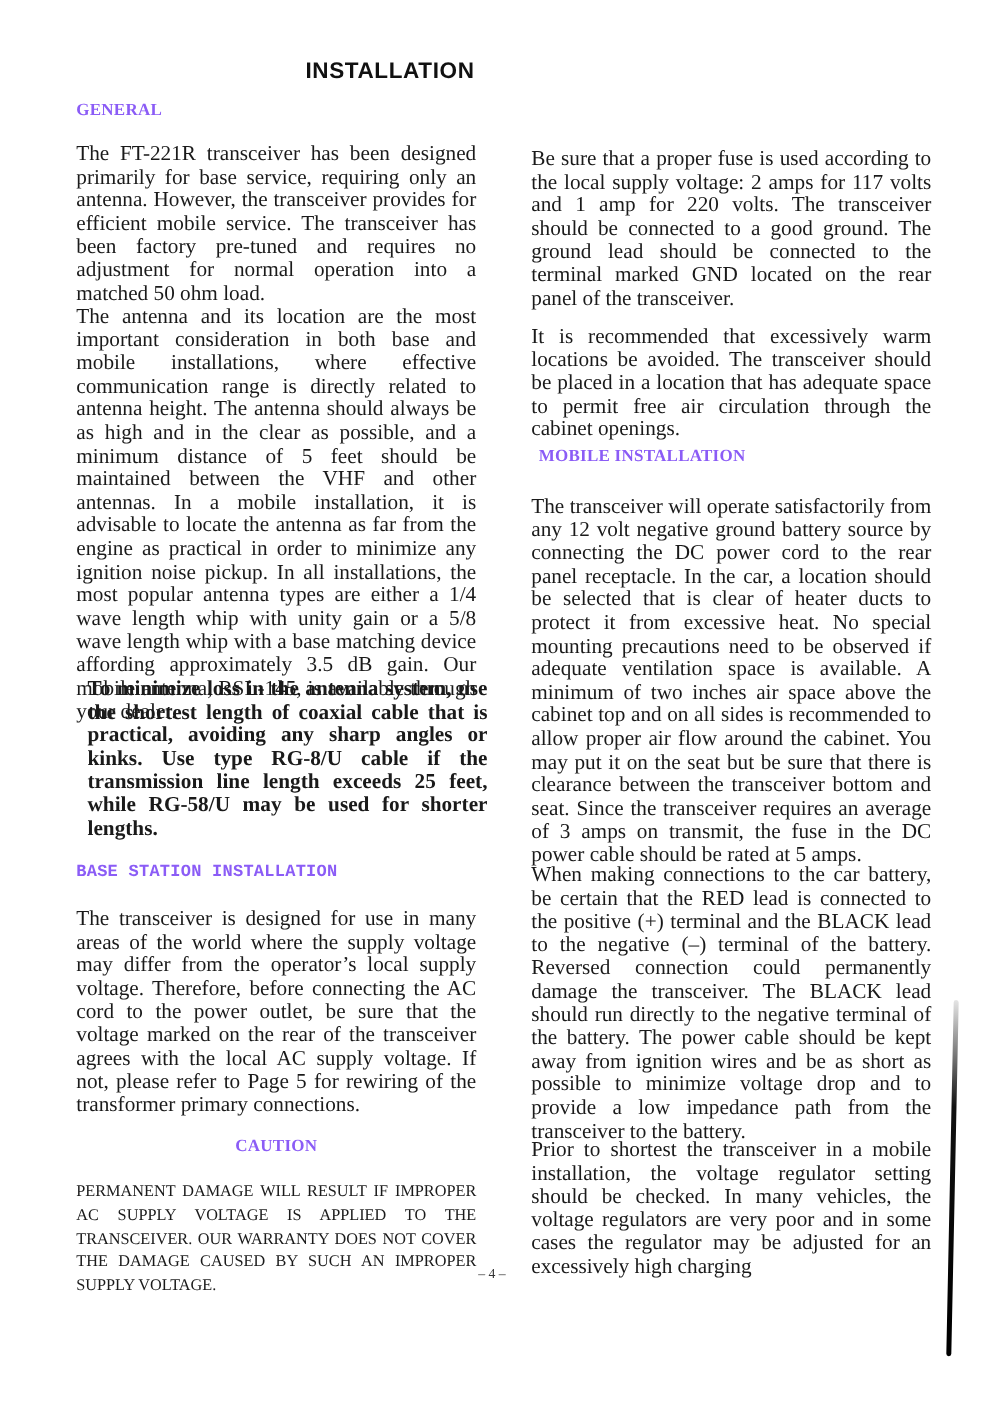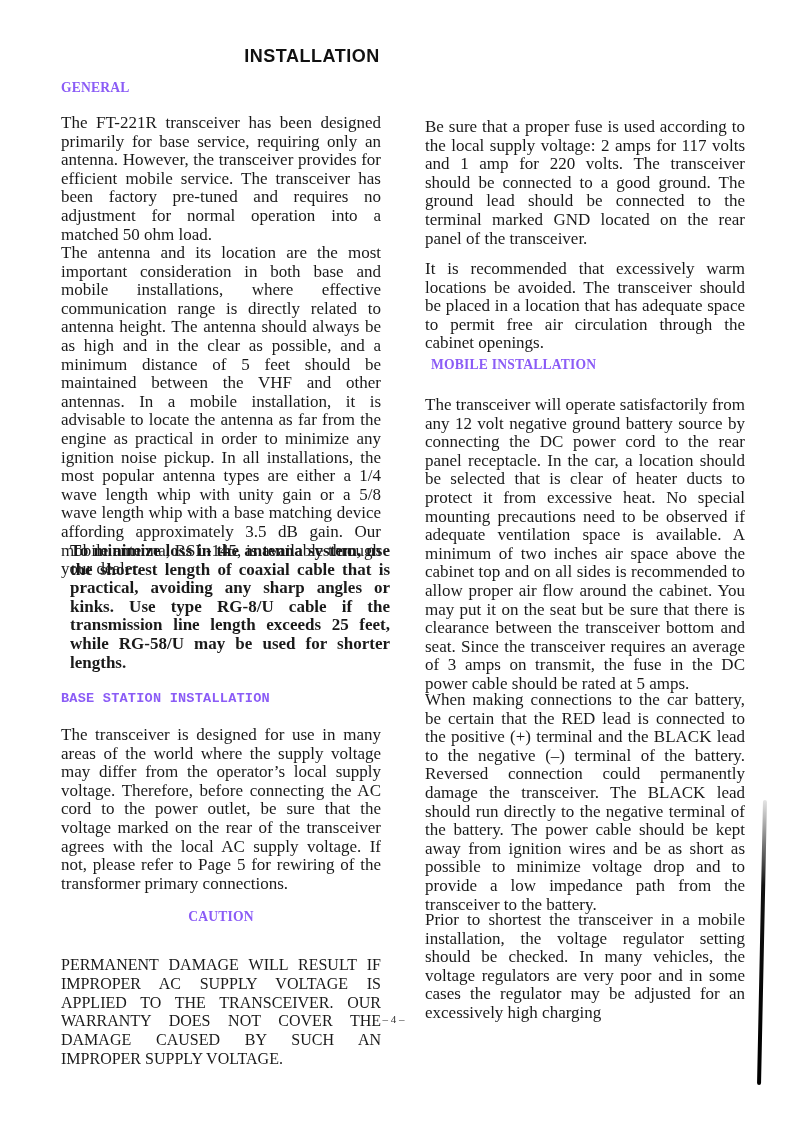--- a/index.html
+++ b/index.html
@@ -15,21 +15,21 @@
     }
     .heading {
       position: absolute; font-weight: bold; font-size: 13.6px; letter-spacing: 0.2px; color: #8b5cf6;
       white-space: nowrap;
     }
     .para {
       position: absolute; font-size: 17px; line-height: 18.6px; text-align: justify;
       text-align-last: left; width: 320px;
     }
     .caution-title { text-align: center; width: 320px; }
-    .caution-text { font-size: 16px; line-height: 18.8px; margin-top: 12px; }
+    .caution-text { font-size: 13px; line-height: 18.8px; }
     .page-number {
       position: absolute; top: 1013px; left: 0; width: 787px; text-align: center;
       font-size: 11px; color: #333;
     }
     .binding-mark {
       position: absolute; left: 760px; top: 800px; width: 4px; height: 285px;
       background: linear-gradient(to bottom, rgba(0,0,0,0.1), #111 30%, #000 90%);
       border-radius: 2px; transform: rotate(1.2deg);
     }
   </style>

